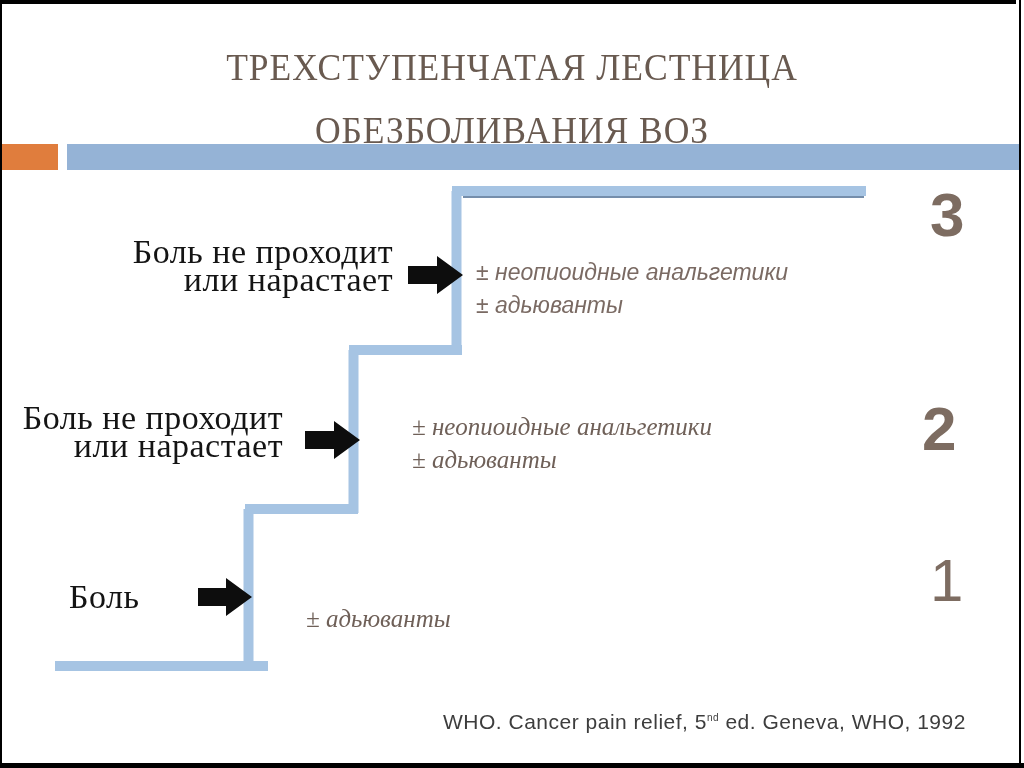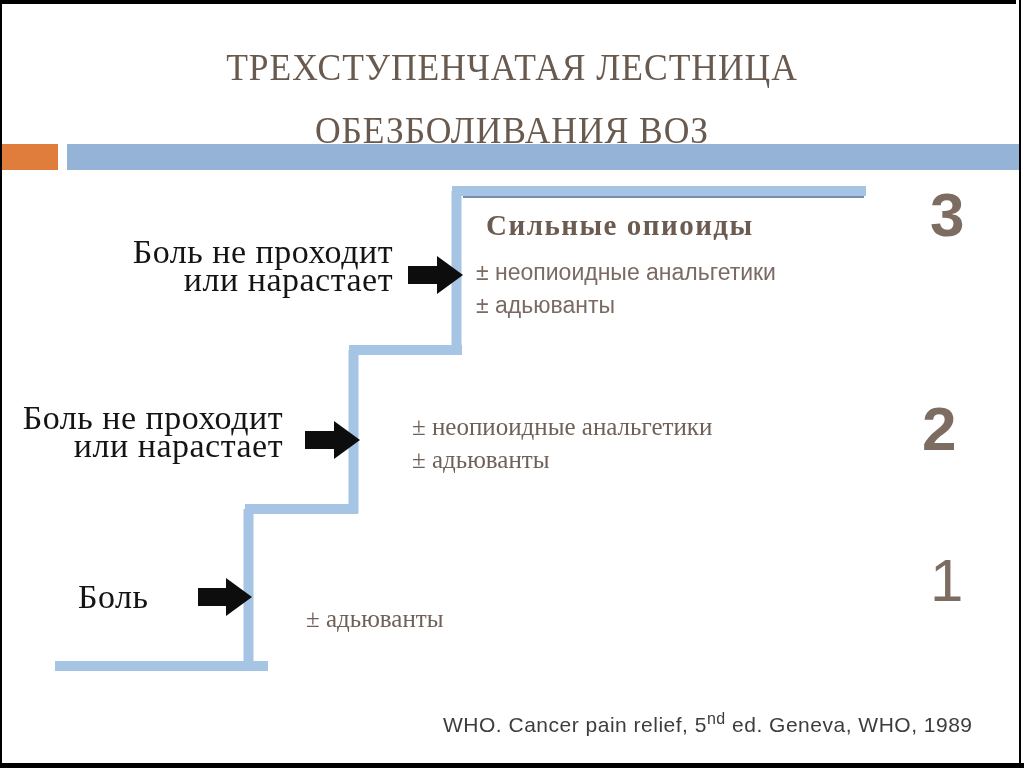--- a/index.html
+++ b/index.html
@@ -26,43 +26,43 @@
 
   
   .stairs-svg{position:absolute;left:0;top:0;width:1024px;height:768px;}
 
   
   .step-title{position:absolute;font-weight:700;font-size:29px;letter-spacing:1.5px;color:#6b5b51;white-space:nowrap;}
   .step3-title{left:486px;top:209px;}
   .step2-title{left:414px;top:364px;}
   .step1-title{left:298px;top:533px;}
 
-  .step-sub{position:absolute;color:#7a6a63;white-space:nowrap;}
+  .step-sub{position:absolute;color:#7a6a63;white-space:nowrap;font-style:italic;}
   .step3-sub{left:476px;top:256px;font-family:"Liberation Sans",sans-serif;font-size:23px;line-height:33px;}
   .step2-sub{left:412px;top:410px;font-family:"Liberation Serif",serif;font-size:25px;line-height:33px;color:#6f6058;}
   .step1-sub{left:306px;top:602px;font-family:"Liberation Serif",serif;font-size:25px;line-height:33px;color:#6f6058;}
 
   .step-number{position:absolute;font-family:"Liberation Sans",sans-serif;font-weight:700;color:#7d6c61;font-size:62px;line-height:62px;}
   .num3{left:930px;top:184px;}
   .num2{left:922px;top:398px;}
   .num1{left:930px;top:550px;font-weight:400;font-size:60px;}
 
   
   .arrow-label{position:absolute;color:#141414;font-size:34px;line-height:28px;text-align:right;letter-spacing:0.5px;white-space:nowrap;}
   .label3{right:631px;top:238px;}
   .label2{right:741px;top:404px;}
-  .label1{left:78px;top:583px;text-align:right;}
+  .label1{left:69px;top:583px;text-align:right;}
 
   
   .footer{
     position:absolute;left:443px;top:710px;
     font-family:"Liberation Sans",sans-serif;
     font-size:21px;color:#3d3d3d;letter-spacing:0.5px;white-space:nowrap;
   }
-  .footer sup{font-size:16px;}
+  .footer sup{font-size:10px;}
 </style>
 </head>
 <body>
 
 <div class="slide">
 
   <div class="frame-top"></div>
   <div class="frame-bottom"></div>
   <div class="frame-left"></div>
   <div class="frame-right"></div>
@@ -79,21 +79,20 @@
 
     <path d="M55 666 H268 M248.5 670 V509 M245 509 H358 M353.5 513 V350 M349 350 H462 M456.5 354 V191 M452 191 H866" fill="none" stroke="#a6c4e3" stroke-width="10"></path>
 
     <path d="M463 197 H864" fill="none" stroke="#47698f" stroke-width="1.6"></path>
 
     <polygon points="408,266 437,266 437,256 463,275 437,294 437,284 408,284" fill="#0d0d0d"></polygon>
     <polygon points="305,431 334,431 334,421 360,440 334,459 334,449 305,449" fill="#0d0d0d"></polygon>
     <polygon points="198,588 226,588 226,578 252,597 226,616 226,606 198,606" fill="#0d0d0d"></polygon>
   </svg>
 
-  <div class="step-title step3-title">Сильные опиоиды</div>
   <div class="step-sub step3-sub">
     <div>± неопиоидные анальгетики</div>
     <div>± адьюванты</div>
   </div>
   <div class="step-number num3">3</div>
 
   <div class="step-sub step2-sub">
     <div>± неопиоидные анальгетики</div>
     <div>± адьюванты</div>
   </div>
@@ -110,16 +109,16 @@
   </div>
   <div class="arrow-label label2">
     <div>Боль не проходит</div>
     <div>или нарастает</div>
   </div>
   <div class="arrow-label label1">
     <div>Боль</div>
   </div>
 
   <div class="footer">
-    <span>WHO. Cancer pain relief, 5</span><sup>nd</sup><span> ed. Geneva, WHO, 1989</span>
+    <span>WHO. Cancer pain relief, 5</span><sup>nd</sup><span> ed. Geneva, WHO, 1992</span>
   </div>
 
 </div>
 
 </body></html>

